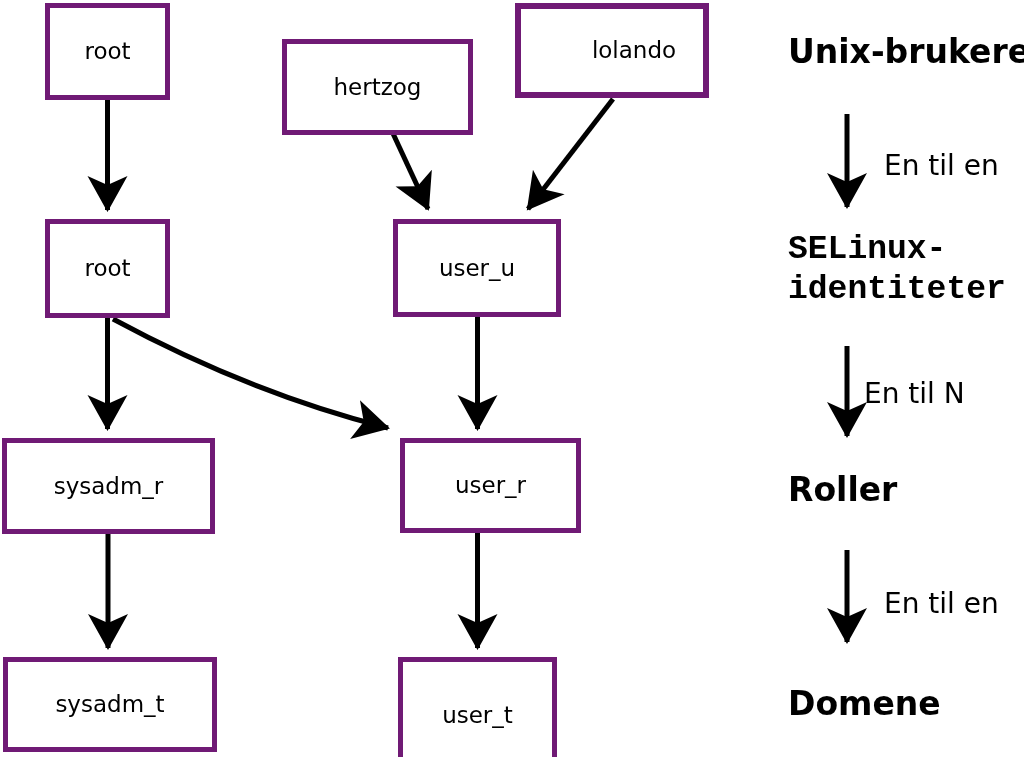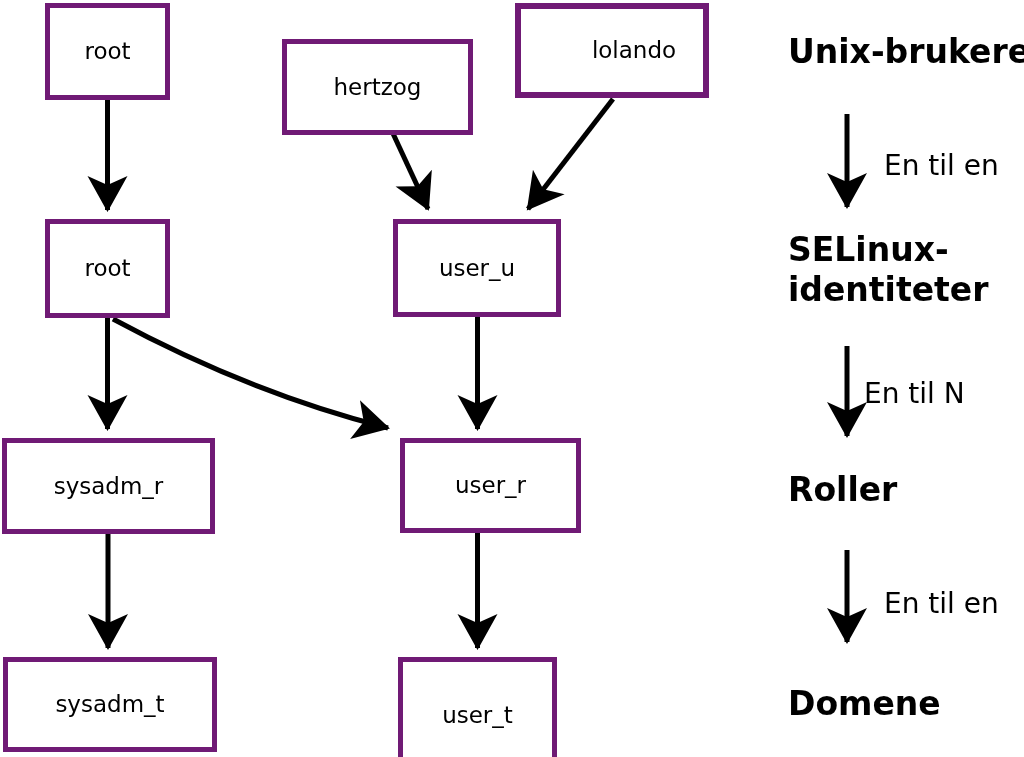--- a/index.html
+++ b/index.html
@@ -48,21 +48,21 @@
 
   .legend-title {
     position: absolute;
     font-weight: bold;
     font-size: 33px;
     line-height: 40px;
     white-space: nowrap;
     color: #000000;
   }
   .lg-unix    { left: 788px; top: 32px;  }
-  .lg-selinux { left: 788px; top: 230px; }
+  .lg-selinux { left: 788px; top: 230px; font-family: Liberation Mono, monospace; }
   .lg-roller  { left: 788px; top: 470px; }
   .lg-domene  { left: 788px; top: 684px; }
 
   .legend-edge-label {
     position: absolute;
     font-size: 28px;
     line-height: 1;
     white-space: nowrap;
     color: #000000;
   }

